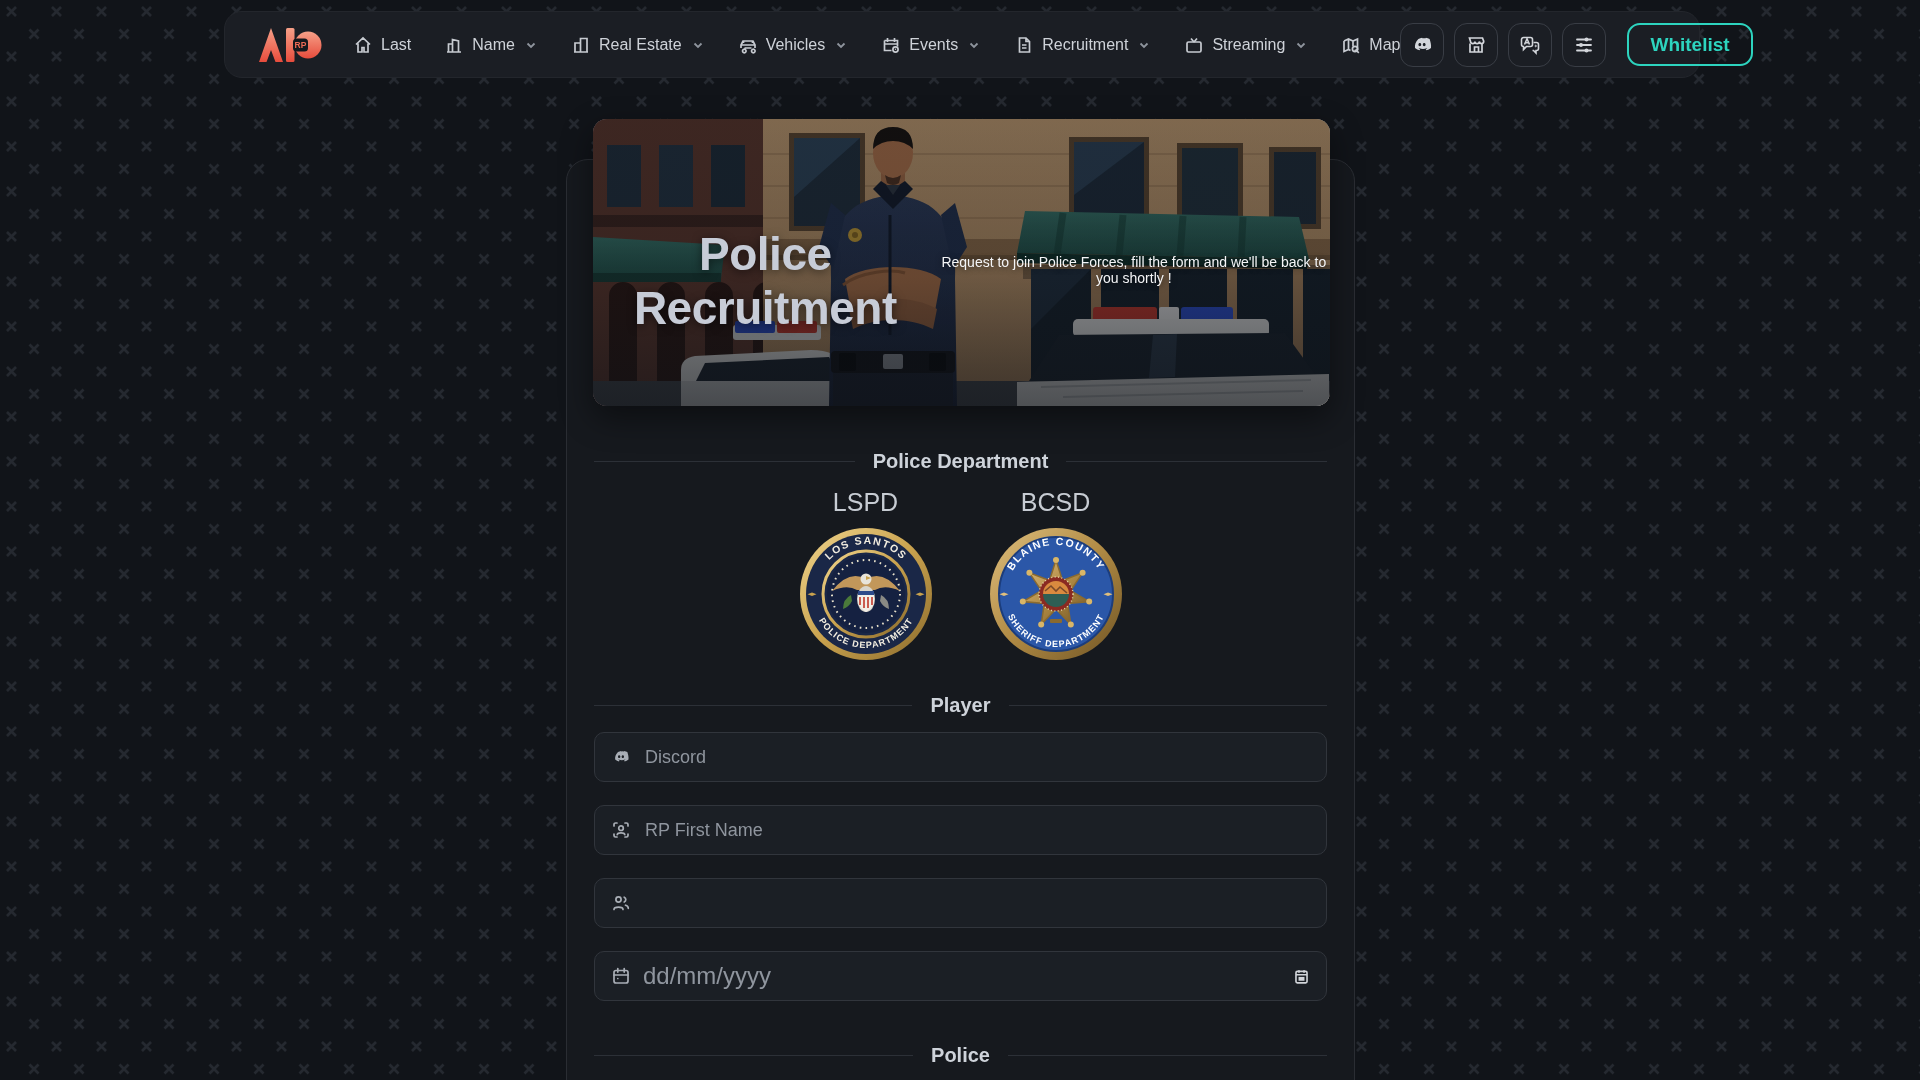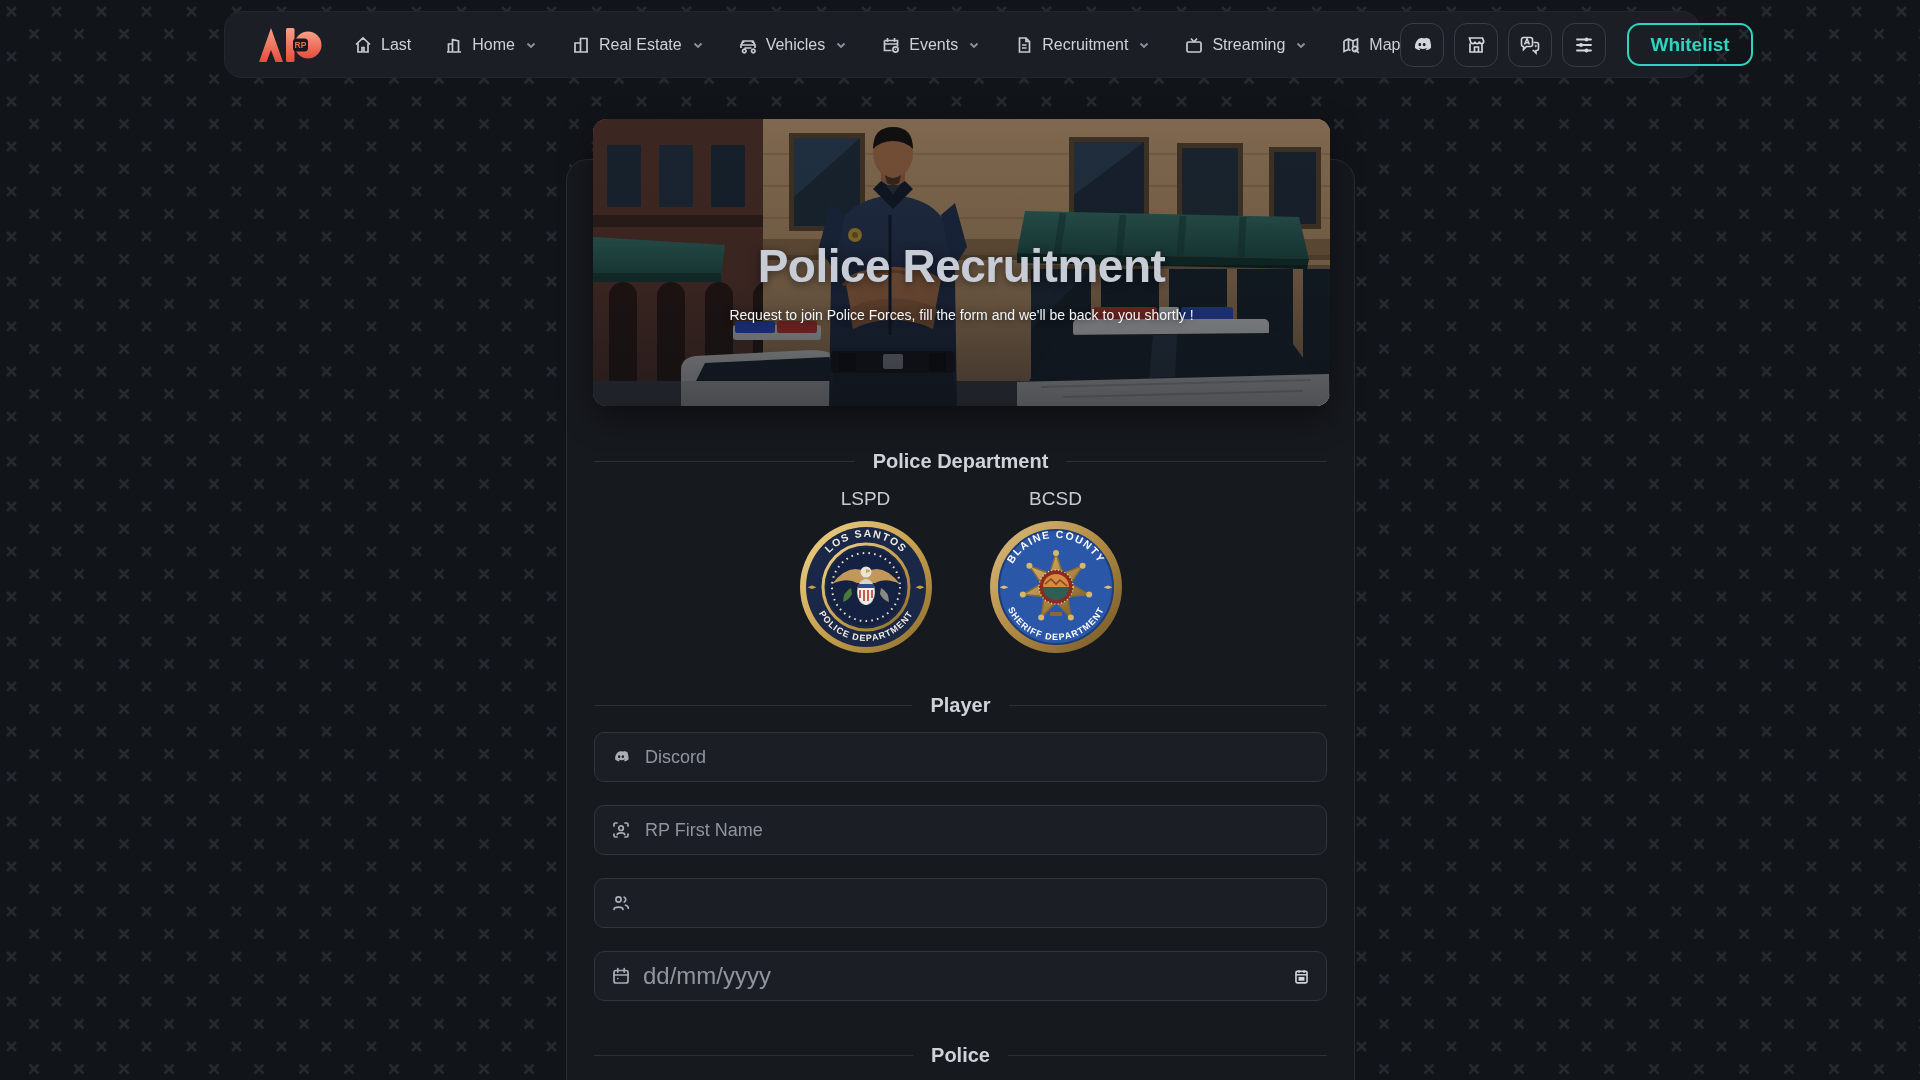--- a/index.html
+++ b/index.html
@@ -47,21 +47,21 @@
   .card{
     position:absolute;left:566px;top:159px;width:789px;height:950px;z-index:2;
     background:#16191e;border:1px solid #2a2d33;border-radius:22px;
     box-sizing:border-box;
   }
   .hero{
     position:absolute;left:26px;top:-41px;width:737px;height:287px;
     border-radius:14px;overflow:hidden;box-shadow:0 12px 32px rgba(0,0,0,.45);
   }
   .hero-overlay{
-    position:absolute;inset:0;display:flex;flex-direction:column;
+    position:absolute;inset:0;display:flex;flex-direction:row;
     align-items:center;justify-content:center;text-align:center;
     background:linear-gradient(180deg,rgba(10,13,18,.25) 0%,rgba(10,13,18,.30) 55%,rgba(13,16,21,.62) 100%);
   }
   .hero-title{
     color:#c7ccd7;font-size:46px;font-weight:800;letter-spacing:-.5px;
     text-shadow:0 2px 10px rgba(0,0,0,.55);margin-top:36px;
   }
   .hero-sub{
     color:#f4f5f7;font-size:14px;font-weight:500;margin-top:14px;
     text-shadow:0 1px 6px rgba(0,0,0,.6);
@@ -71,21 +71,21 @@
     position:absolute;left:27px;width:733px;height:24px;
     display:flex;align-items:center;gap:18px;
   }
   .sec-heading .line{flex:1;height:1px;background:#2c3037;}
   .sec-heading .txt{color:#ced3da;font-size:20px;font-weight:700;white-space:nowrap;}
 
   .dept-row{
     position:absolute;left:27px;width:733px;display:flex;justify-content:center;gap:40px;
   }
   .dept-option{width:150px;display:flex;flex-direction:column;align-items:center;cursor:pointer;}
-  .dept-label{color:#c7ccd3;font-size:19px;margin-bottom:10px;}
+  .dept-label{color:#c7ccd3;font-size:25px;margin-bottom:10px;}
 
   .field{
     position:absolute;left:27px;width:733px;height:50px;box-sizing:border-box;
     background:#1b1f25;border:1px solid #31353c;border-radius:10px;
     display:flex;align-items:center;padding:0 16px;gap:12px;color:#a9aeb6;
   }
   .field input{
     flex:1;background:transparent;border:none;outline:none;
     color:#c4b5fd;font-size:18px;font-family:"Liberation Sans",sans-serif;
   }
@@ -130,21 +130,21 @@
     <div class="nav-item">
       <svg width="20" height="20" viewBox="0 0 20 20" fill="none" stroke-width="1.7">
         <path d="M3 9.5 L10 3 L17 9.5 M5 8.5 V17 h4 v-4.5 h2 V17 h4 V8.5"></path>
       </svg>
       <span>Last</span>
     </div>
     <div class="nav-item">
       <svg width="20" height="20" viewBox="0 0 20 20" fill="none" stroke-width="1.7">
         <path d="M3 17 h14 M4.5 17 V9 h4 V17 M8.5 17 V4.5 l6 1.5 V17 M11 8 v.01 M11 11 v.01 M11 14 v.01"></path>
       </svg>
-      <span>Home</span>
+      <span>Name</span>
       <svg class="chev" width="14" height="14" viewBox="0 0 14 14" fill="none" stroke-width="1.8">
           <path d="M3.5 5.5 L7 9 L10.5 5.5"></path>
         </svg>
     </div>
     <div class="nav-item">
       <svg width="20" height="20" viewBox="0 0 20 20" fill="none" stroke-width="1.7">
         <path d="M3 17 h14 M4 17 V8 h5.5 M9.5 17 V3.5 h6.5 V17 M12 6.5 v.01 M14 6.5 v.01 M12 9.5 v.01 M14 9.5 v.01 M12 12.5 v.01 M14 12.5 v.01 M6 11 v.01 M6 14 v.01"></path>
       </svg>
       <span>Real Estate</span>
       <svg class="chev" width="14" height="14" viewBox="0 0 14 14" fill="none" stroke-width="1.8">

